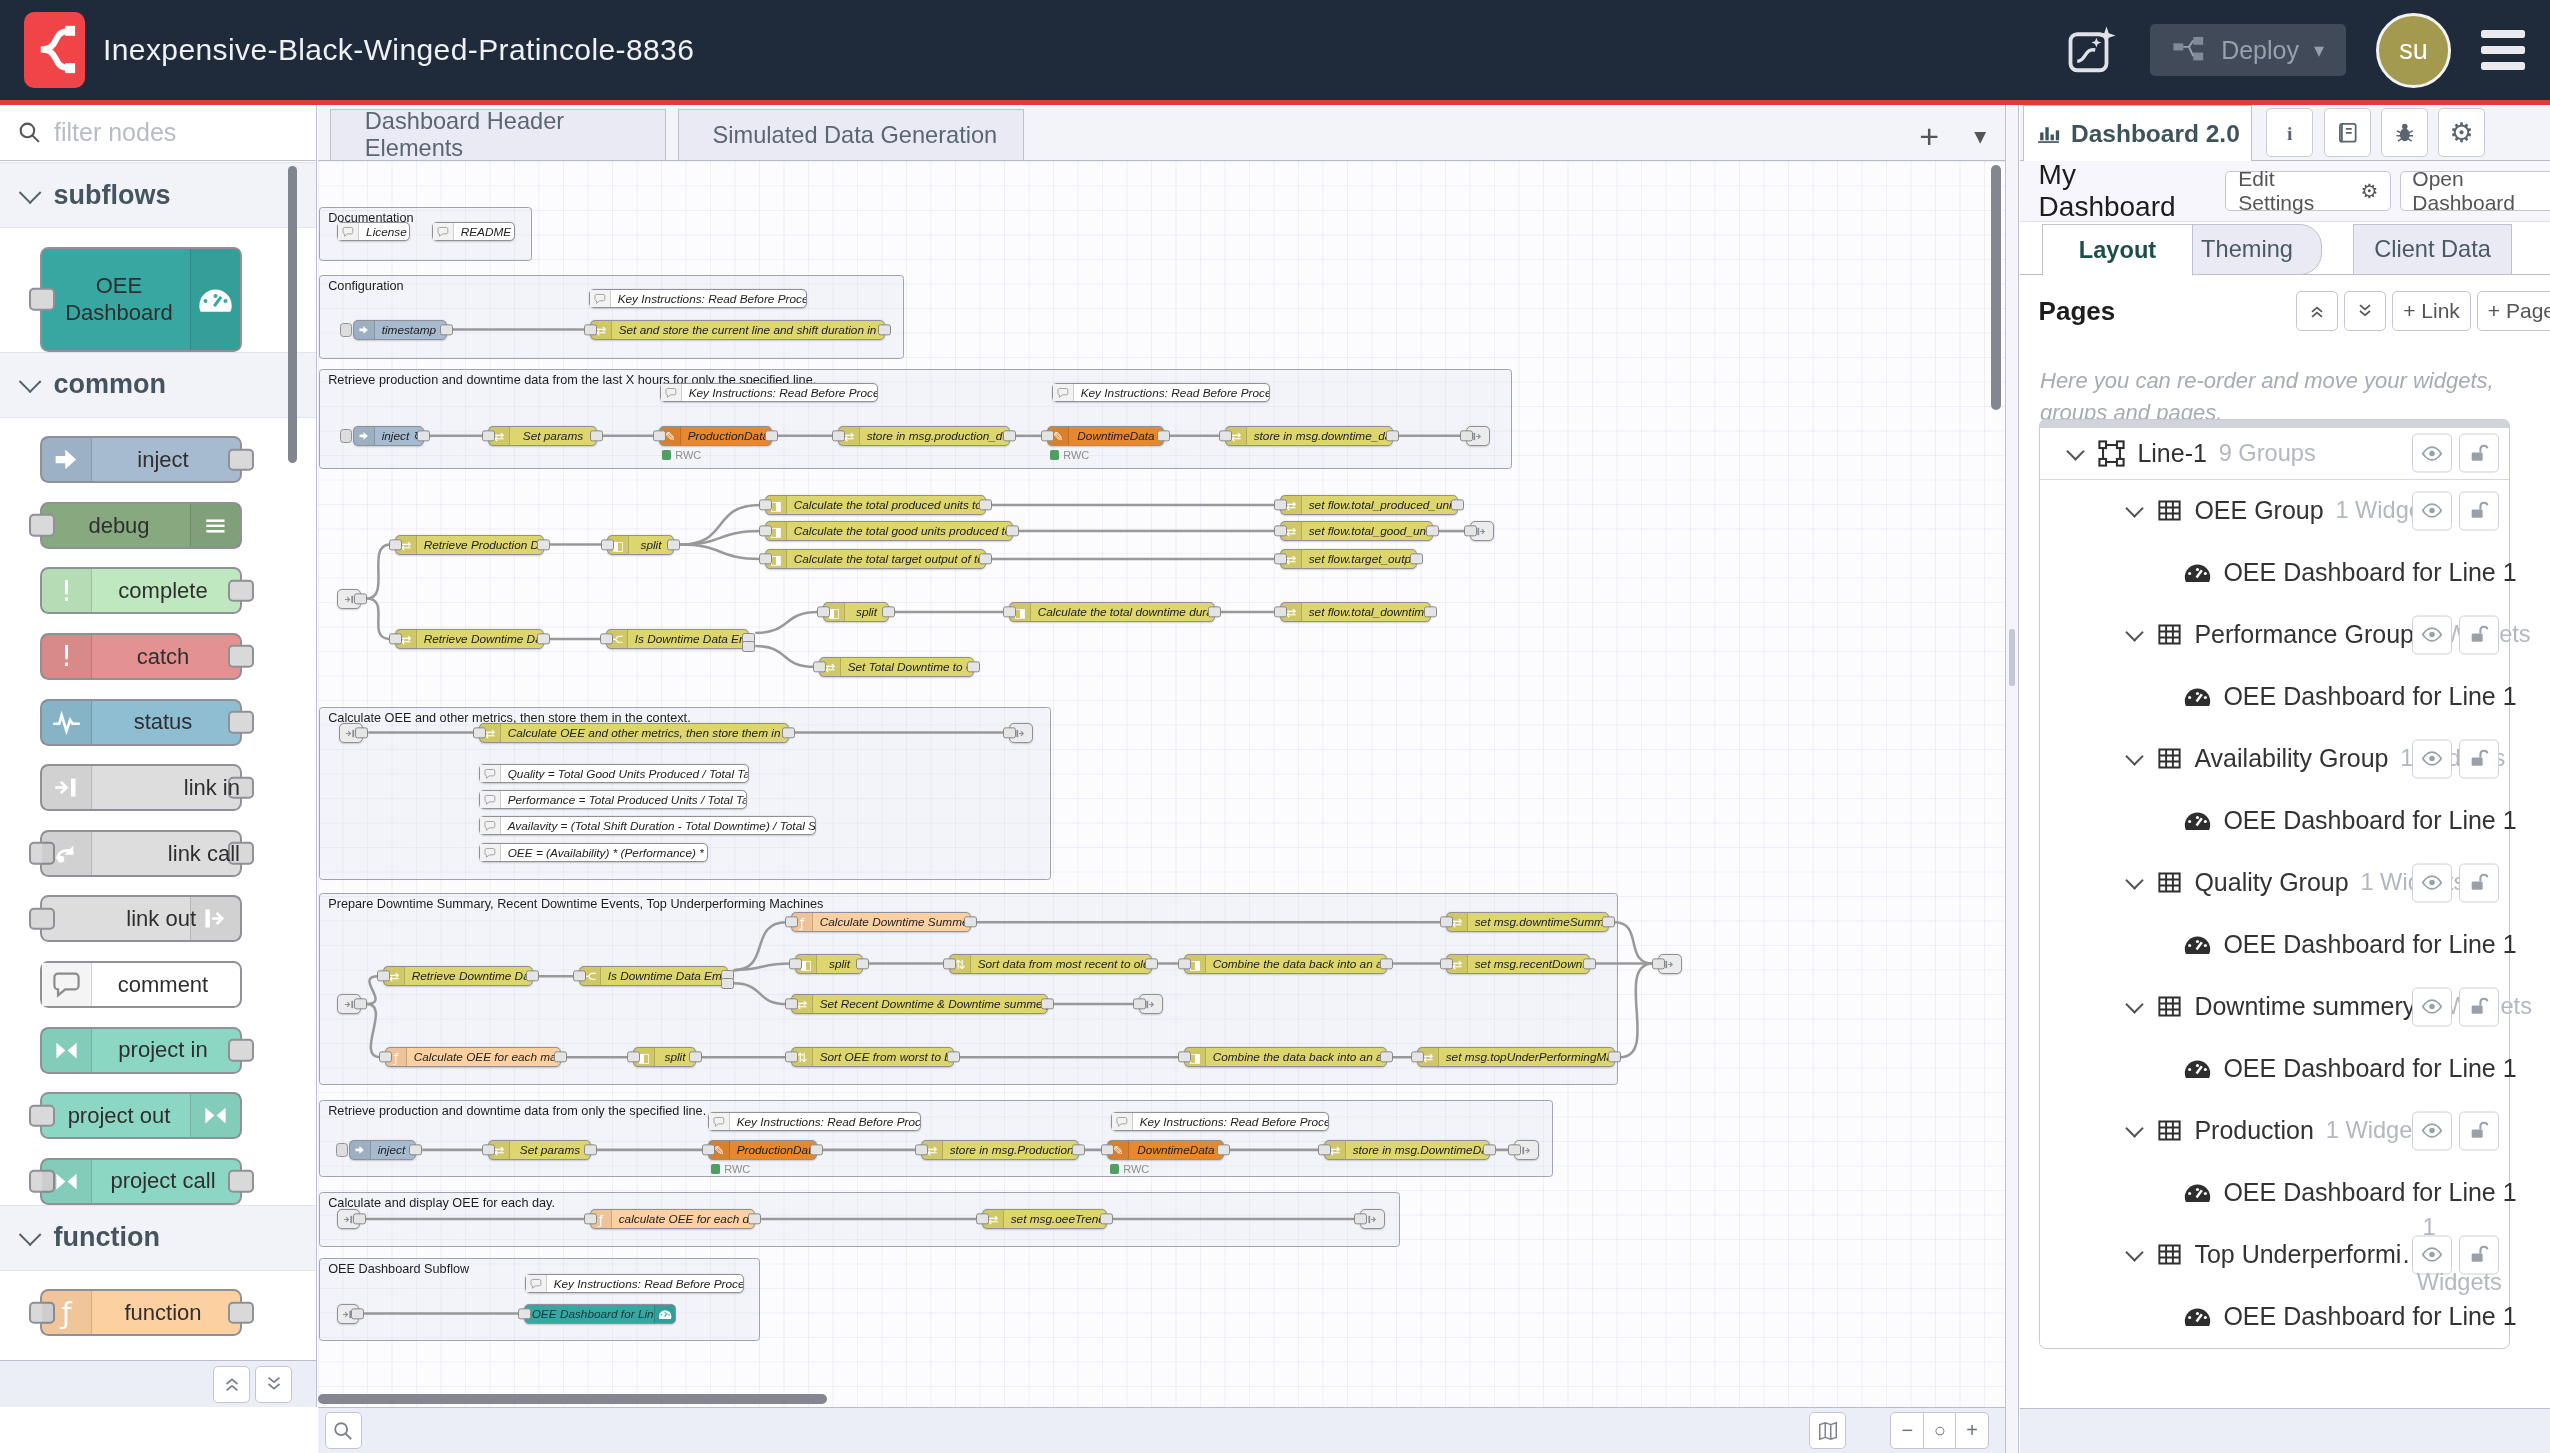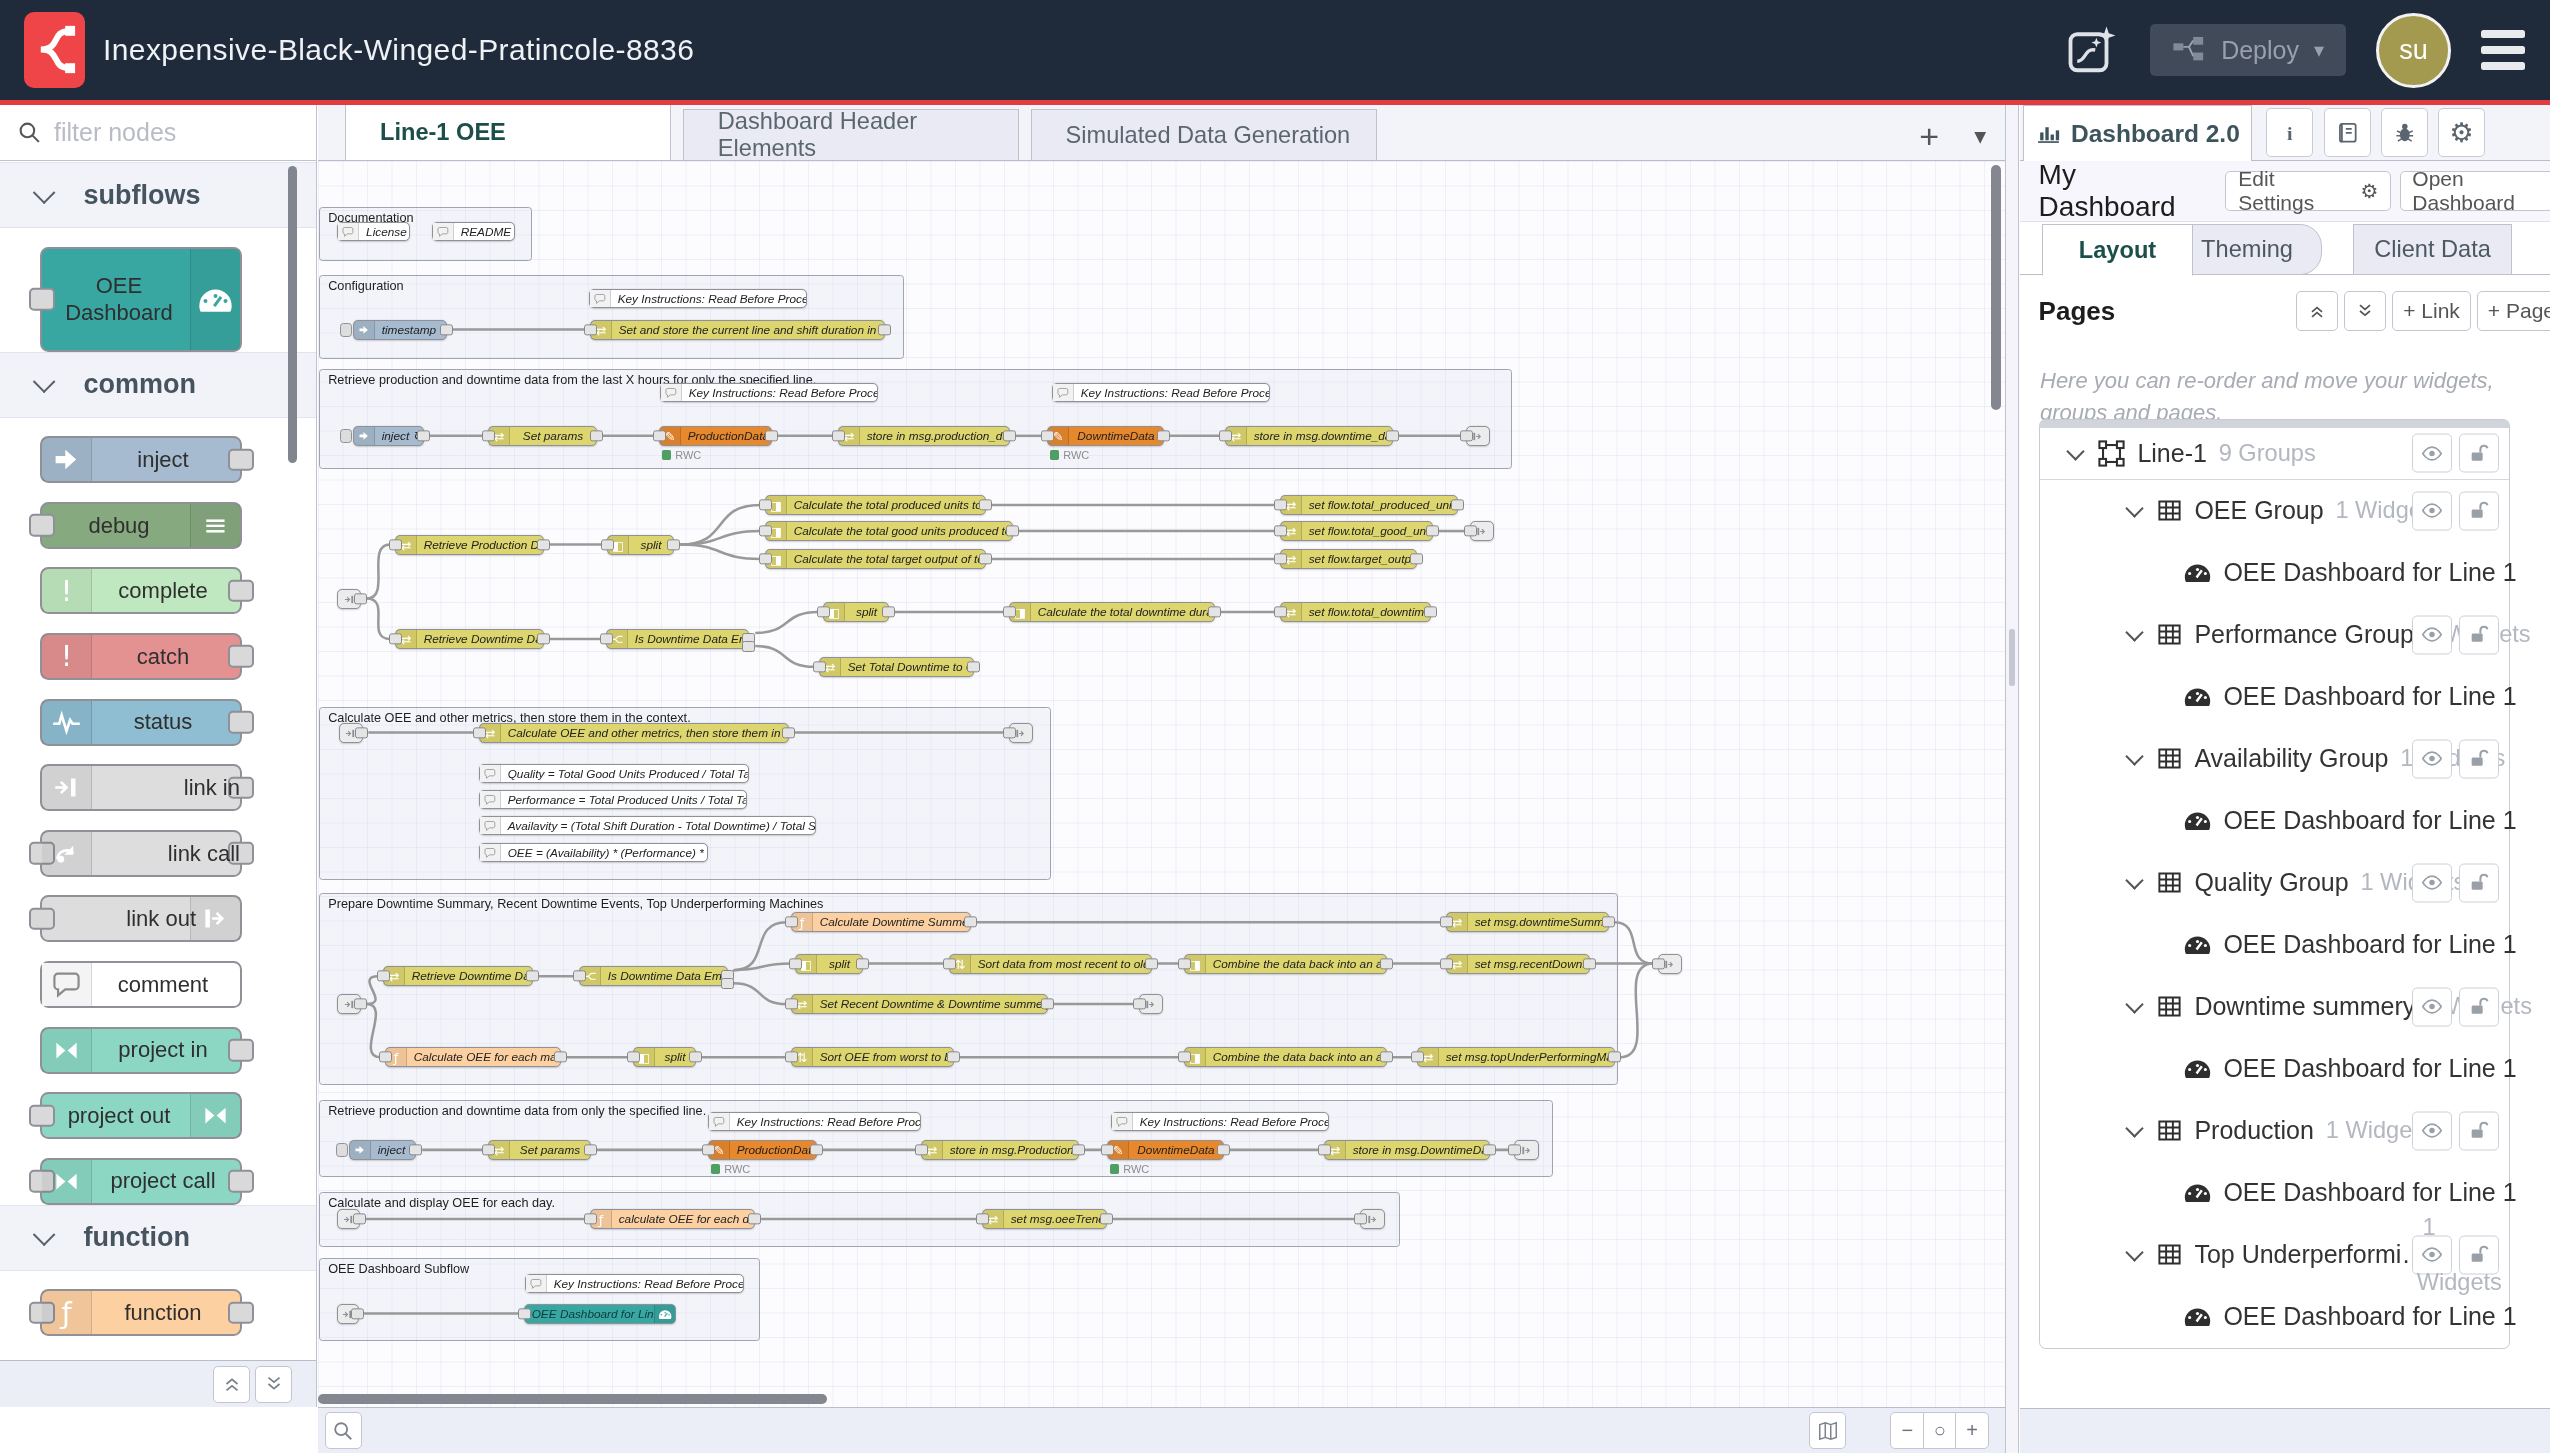--- a/index.html
+++ b/index.html
@@ -18,21 +18,21 @@
   .avatar{width:69px;height:69px;border-radius:50%;background:#a39a50;border:3.4px solid #f2f2f2;color:#fff;display:flex;align-items:center;justify-content:center;font-size:27px;}
   .burger{display:flex;flex-direction:column;gap:8.4px;}
   .burger span{display:block;width:44px;height:7.6px;background:#e8eaee;border-radius:2.5px;}
   
   .palette{position:absolute;left:0;top:105px;width:316px;height:1302px;background:#fff;border-right:1.7px solid #bfc2cc;}
   .pal-search{position:absolute;left:0;top:0;width:100%;height:56px;border-bottom:1.7px solid #bfc2cc;display:flex;align-items:center;padding-left:17px;box-sizing:border-box;gap:10px;}
   .pal-search svg{color:#555;}
   .pal-search input{border:none;outline:none;font-size:25px;color:#444;width:211px;font-family:inherit;background:transparent;}
   .pal-search input::placeholder{color:#b9bcc4;}
   .pal-scroll{position:absolute;left:0;top:57px;width:100%;height:1198px;overflow:hidden;}
-  .pal-cat{height:64px;background:#f2f2f9;border-top:0.8px solid #e2e3ee;border-bottom:0.8px solid #e2e3ee;display:flex;align-items:center;padding-left:36px;gap:32px;}
+  .pal-cat{height:64px;background:#f2f2f9;border-top:0.8px solid #e2e3ee;border-bottom:0.8px solid #e2e3ee;display:flex;align-items:center;padding-left:22px;gap:16px;}
   .pal-cat .chev{width:13.5px;height:13.5px;border-left:2.5px solid #55606a;border-bottom:2.5px solid #55606a;transform:rotate(-45deg);margin-top:-5px;}
   .pal-cat .cat-label{font-size:27px;font-weight:bold;color:#45545e;}
   .pal-node{position:relative;width:202px;height:47px;border:2.1px solid #8f9098;border-radius:8.4px;margin:18.6px 0 0 40px;font-size:22px;color:#2f2f2f;display:flex;align-items:center;justify-content:center;box-sizing:border-box;}
   .pal-node.big{height:105px;}
   .pal-node .plabel{position:relative;z-index:2;text-align:center;line-height:1.25;}
   .pal-icon{position:absolute;top:0;bottom:0;width:49px;display:flex;align-items:center;justify-content:center;color:#fff;z-index:1;}
   .pal-icon.left{left:0;border-right:1.3px solid rgba(0,0,0,.12);background:rgba(0,0,0,.05);}
   .pal-icon.right{right:0;border-left:1.3px solid rgba(0,0,0,.12);background:rgba(0,0,0,.05);}
   .pal-icon .tglyph{font-size:29px;font-family:"DejaVu Sans",sans-serif;}
   .pal-icon.gray{color:#8a8a8a;background:#f4f4f4;}
@@ -340,21 +340,20 @@
       <span class="sq-btn">
           <svg width="22" height="22" viewBox="0 0 24 24" fill="none" stroke="currentColor" stroke-width="2">
             <path d="M6 5l6 5 6-5M6 12l6 5 6-5"></path>
           </svg>
         </span>
     </div>
   </aside>
 
   <main class="work">
     <div class="tabbar" id="tabbar">
-        <div class="wtab active">Line-1 OEE</div>
         <div class="wtab inactive" style="width: 336px;">Dashboard Header Elements</div>
         <div class="wtab inactive" style="width: 346px;">Simulated Data Generation</div>
       </div>
     <span class="tab-plus">+</span>
     <span class="tab-caret">▾</span>
     <div class="canvas" id="canvas">
         <div class="cgroup" style="left: 0.8px; top: 46px; width: 213px; height: 54px;">
           <span class="glabel">Documentation</span>
         </div>
         <div class="cgroup" style="left: 0.8px; top: 114px; width: 585px; height: 84px;">

